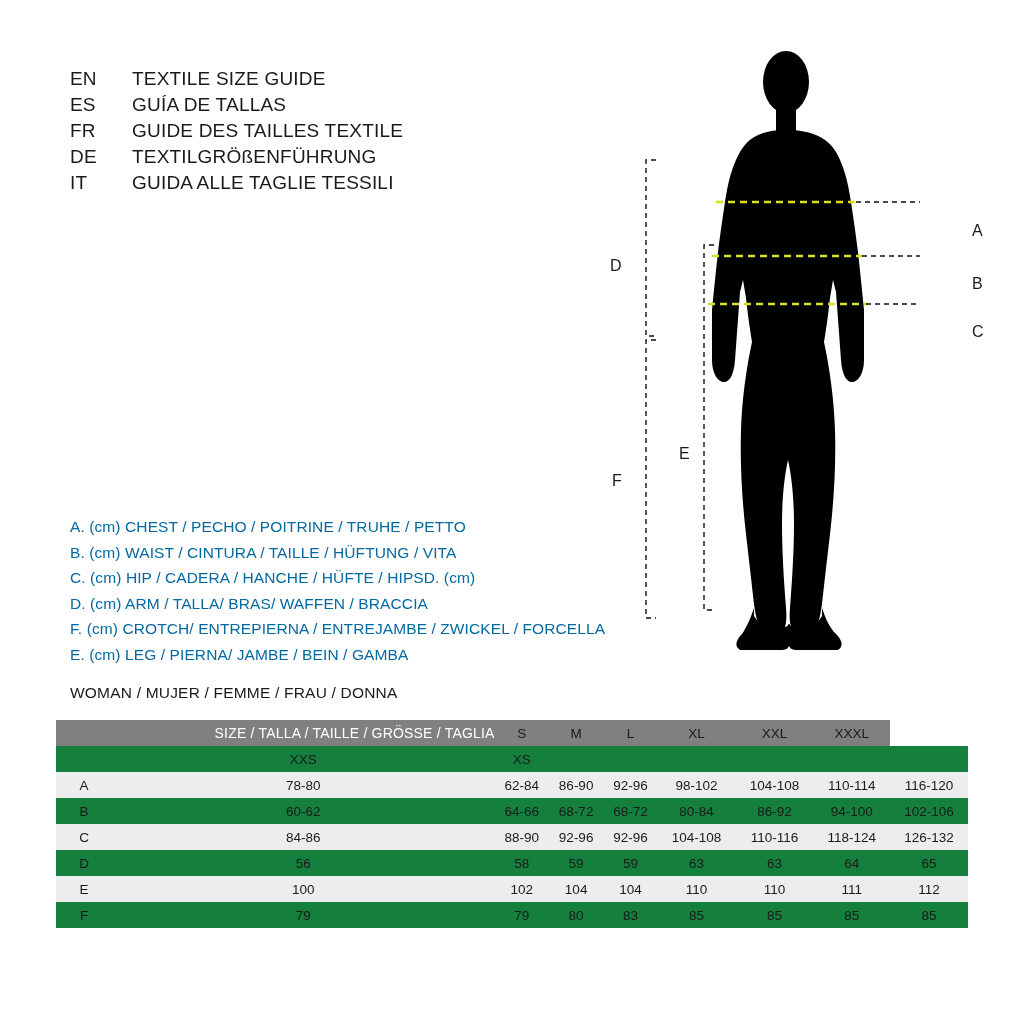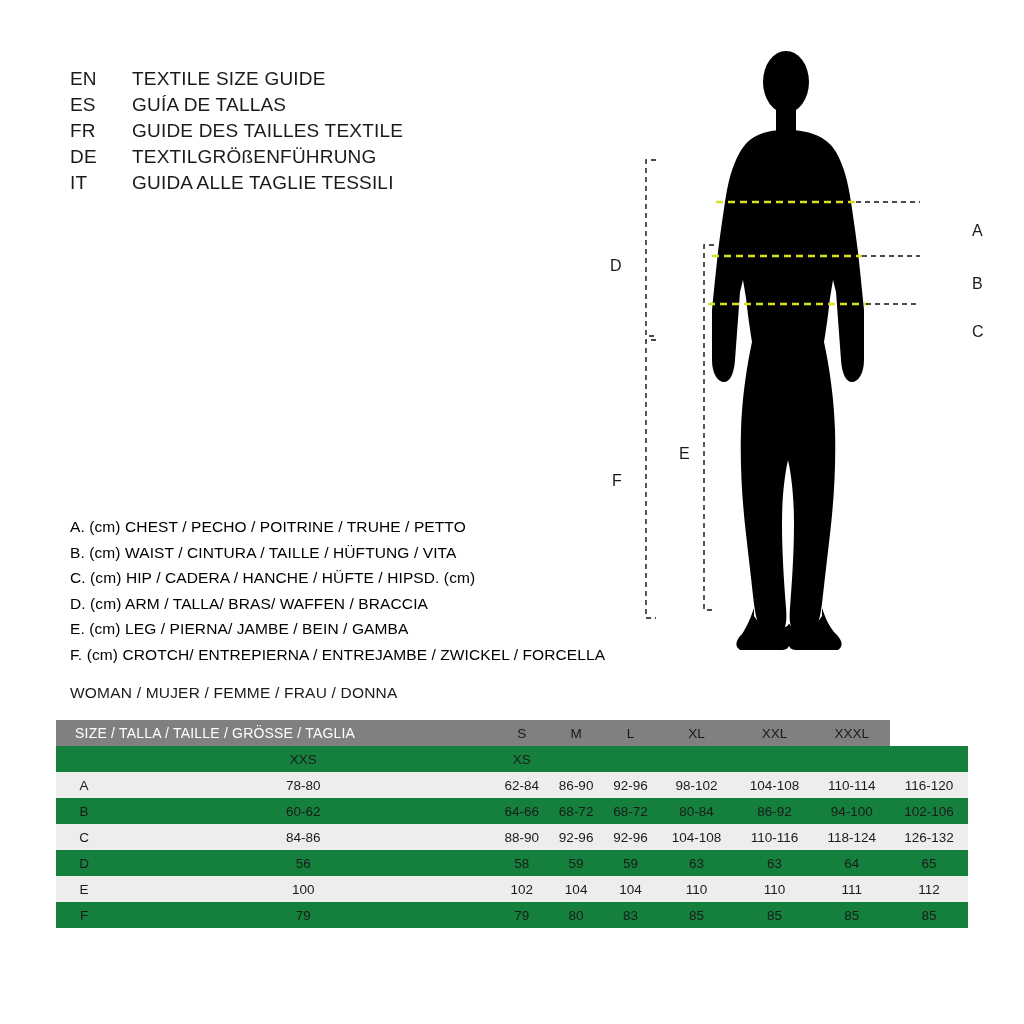--- a/index.html
+++ b/index.html
@@ -45,21 +45,21 @@
   #legend-block {
     position: absolute;
     left: 70px;
     top: 514px;
     width: 620px;
   }
   .legend-row {
     font-size: 15.5px;
     line-height: 25.6px;
     letter-spacing: 0.1px;
-    color: #000000;
+    color: #0369a1;
     white-space: nowrap;
   }
 
   
   #woman-caption {
     position: absolute;
     left: 70px;
     top: 684px;
     font-size: 15.5px;
     letter-spacing: 0.2px;
@@ -81,21 +81,21 @@
     height: 26px;
     font-weight: normal;
     text-align: center;
     vertical-align: middle;
   }
   #size-table tr.header-row {
     background: #808080;
     color: #ffffff;
   }
   #size-table tr.header-row td.label-cell {
-    text-align: left;
+    text-align: right;
     padding-left: 19px;
     font-size: 14px;
     letter-spacing: 0.2px;
   }
   #size-table tr.row-shade {
     background: #ededed;
   }
   #size-table tr.row-plain {
     background: #15803d;
   }
@@ -152,22 +152,22 @@
     <span class="title-code">IT</span>
     <span class="title-text">GUIDA ALLE TAGLIE TESSILI</span>
   </div>
 </div>
 
 <div id="legend-block">
   <div class="legend-row">A. (cm) CHEST / PECHO / POITRINE / TRUHE / PETTO</div>
   <div class="legend-row">B. (cm) WAIST / CINTURA / TAILLE / HÜFTUNG / VITA</div>
   <div class="legend-row">C. (cm) HIP / CADERA / HANCHE / HÜFTE / HIPSD. (cm)</div>
   <div class="legend-row">D. (cm) ARM / TALLA/ BRAS/ WAFFEN / BRACCIA</div>
+  <div class="legend-row">F. (cm) CROTCH/ ENTREPIERNA / ENTREJAMBE / ZWICKEL / FORCELLA</div>
   <div class="legend-row">E. (cm) LEG / PIERNA/ JAMBE / BEIN / GAMBA</div>
-  <div class="legend-row">F. (cm) CROTCH/ ENTREPIERNA / ENTREJAMBE / ZWICKEL / FORCELLA</div>
 </div>
 
 <div id="woman-caption">WOMAN / MUJER / FEMME / FRAU / DONNA</div>
 
 <div id="figure-area">
   <svg id="figure-svg" width="440" height="640" viewBox="0 0 440 640" xmlns="http://www.w3.org/2000/svg">
 
     <g fill="#000000">
 
       <ellipse cx="226" cy="52" rx="23" ry="31"></ellipse>

